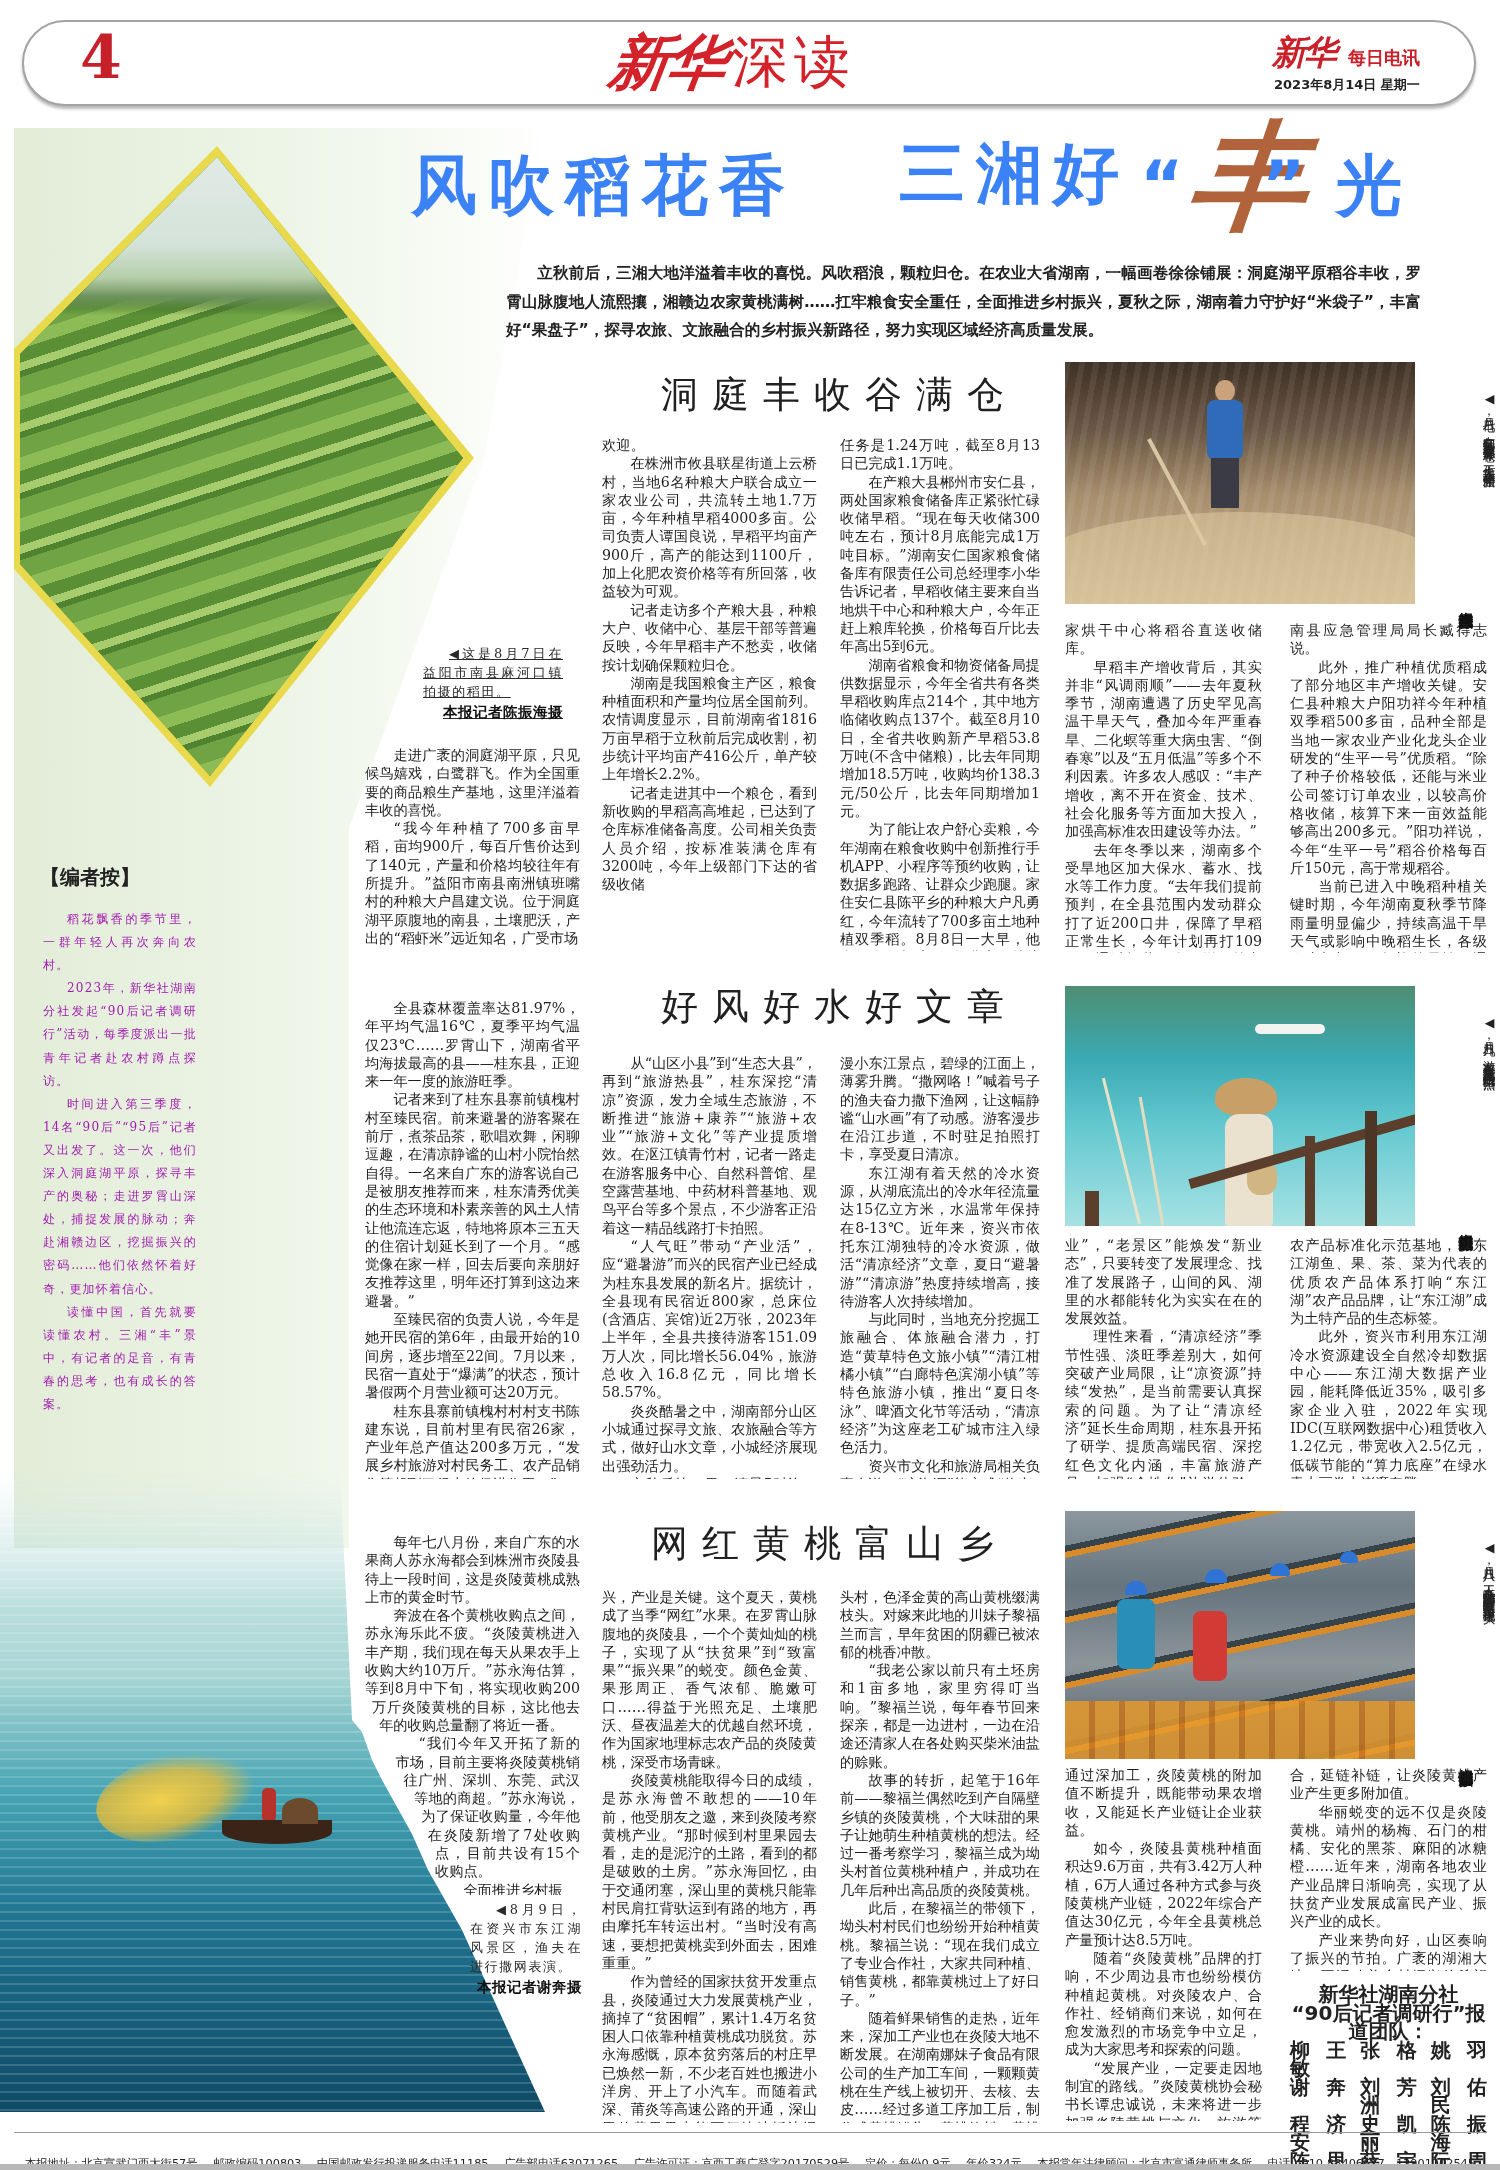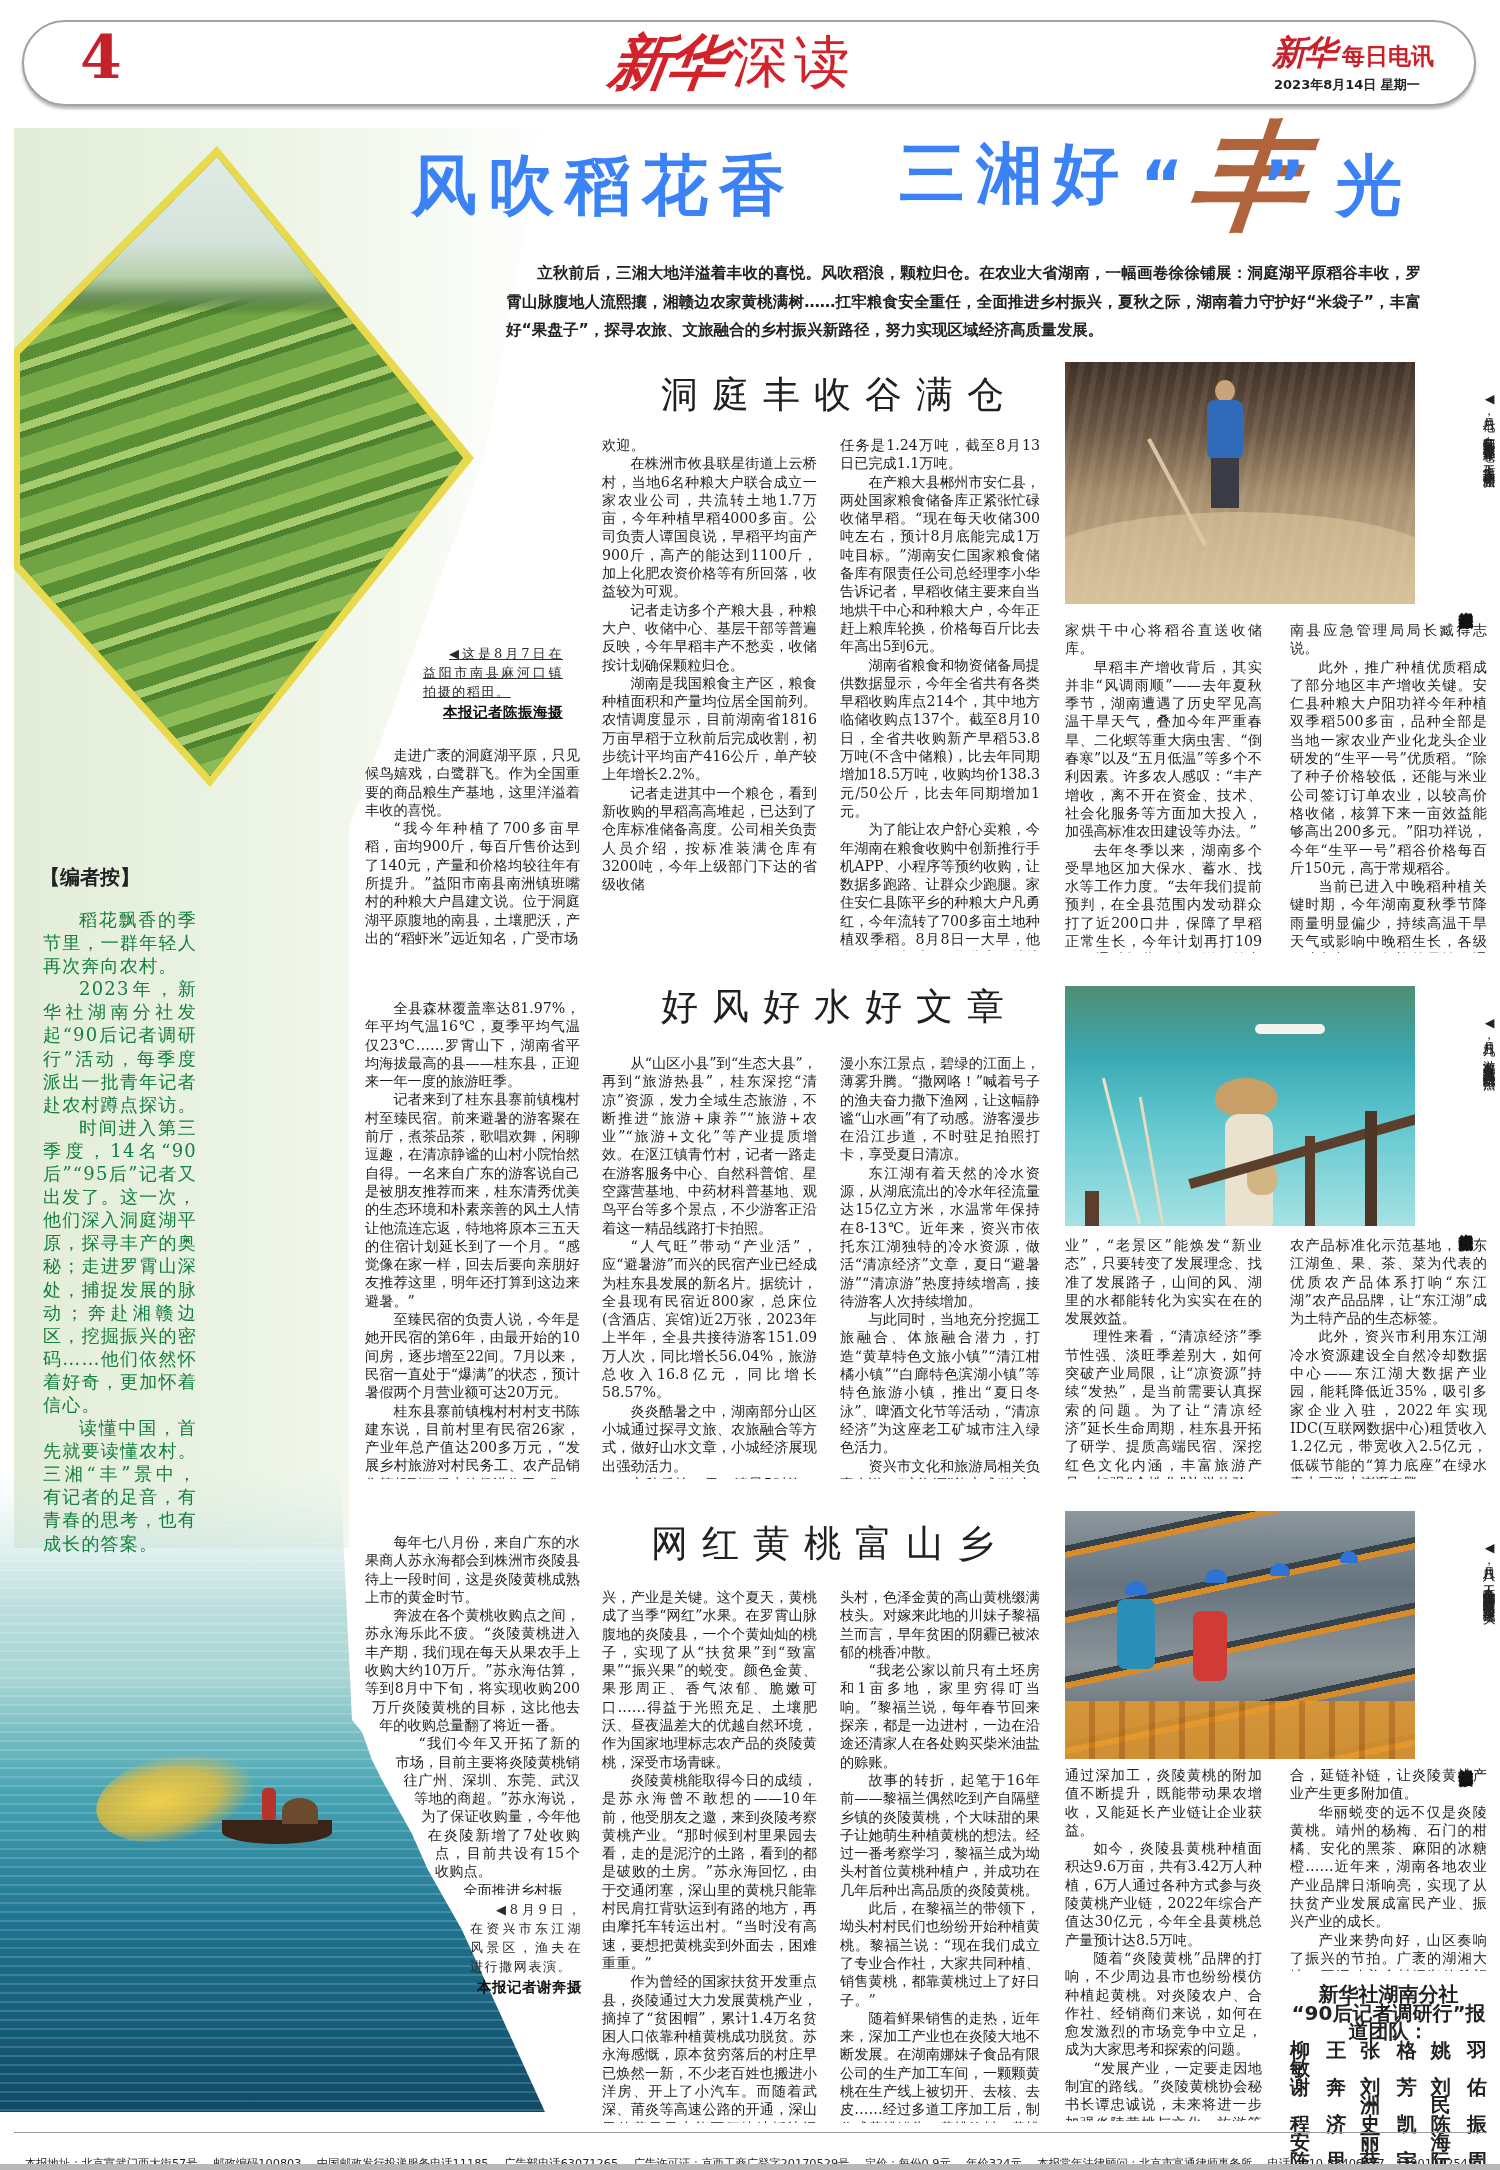--- a/index.html
+++ b/index.html
@@ -13,21 +13,21 @@
   .header-box { left: 22px; top: 20px; width: 1454px; height: 86px; border: 2px solid #a3a3a3;
                 border-radius: 44px; box-shadow: 0 3px 3px rgba(0,0,0,0.28); background: #fff; }
   .page-num { left: 80px; top: 24px; font-family: "DejaVu Serif", serif; font-weight: bold;
               font-size: 60px; line-height: 66px; color: #c6202b; }
   .col-title { left: 610px; top: 24px; height: 78px; display: flex; align-items: center; color: #d3222a; }
   .col-title .brand { font-family: "DejaVu Serif", serif; font-style: italic; font-weight: bold;
                       font-size: 60px; letter-spacing: -4px; transform: skewX(-8deg); }
   .col-title .name { font-family: "DejaVu Sans", sans-serif; font-size: 56px; letter-spacing: 6px; margin-left: 10px; }
   .paper { left: 1272px; top: 30px; display: flex; align-items: baseline; color: #c9202a; }
   .paper .brand { font-family: "DejaVu Serif", serif; font-style: italic; font-weight: bold; font-size: 34px; letter-spacing: -3px; }
-  .paper .name { font-family: Liberation Serif, serif; font-weight: bold; font-size: 23px; margin-left: 8px; }
+  .paper .name { font-family: Liberation Serif, serif; font-weight: bold; font-size: 18px; margin-left: 14px; }
   .date { left: 1274px; top: 76px; font-family: "DejaVu Sans", sans-serif; font-weight: bold;
           font-size: 13px; color: #222; white-space: nowrap; }
 
   
   .pale-panel { left: 14px; top: 128px; width: 540px; height: 1420px;
                 background: linear-gradient(90deg, #e2edd8 0%, #ecf4e5 45%, #f6faf2 75%, rgba(255,255,255,0) 100%);
                 clip-path: polygon(0 0, 530px 0, 470px 330px, 335px 700px, 335px 1420px, 0 1420px); }
 
   
   .hl { font-family: "DejaVu Sans", "Liberation Sans", sans-serif; font-weight: 900; font-size: 66px;
@@ -48,22 +48,22 @@
   .col p.cont { text-indent: 0; }
   .w15 { width: 215px; }
   .w14 { width: 200px; }
   .w14r { width: 197px; }
 
   .wrap-float { float: left; width: 72px; height: 360px;
     shape-outside: polygon(0 0, 0 180px, 6px 180px, 12px 198px, 24px 216px, 29px 234px, 36px 252px, 47px 270px, 55px 288px, 60px 306px, 70px 324px, 70px 360px, 0 360px); }
 
   
   .ed-label { left: 40px; top: 864px; font-family: "DejaVu Sans", sans-serif; font-weight: bold; font-size: 20px; color: #222; }
-  .ed-body { left: 43px; top: 908px; width: 154px; font-size: 18px; line-height: 23.1px; letter-spacing: 1.2px;
-             color: #15803d; text-align: justify; }
+  .ed-body { left: 43px; top: 908px; width: 154px; font-size: 12px; line-height: 23.1px; letter-spacing: 1.2px;
+             color: #a21caf; text-align: justify; }
   .ed-body p { text-indent: 2em; }
 
   
   .hcap { font-size: 13px; line-height: 19px; letter-spacing: 1.6px; color: #2a2a2a; text-align: justify; }
   .hcap p { text-indent: 2em; }
   .hcap .credit { display: block; text-align: right; text-indent: 0; font-family: "DejaVu Sans", sans-serif;
                   font-weight: bold; font-size: 14.5px; letter-spacing: 0.5px; color: #111; margin-top: 2px; }
   .vcap { position: absolute; display: flex; flex-direction: row-reverse; gap: 3px; }
   .vcap .vtext { writing-mode: vertical-rl; height: 100%; font-size: 12.6px; letter-spacing: 1.2px; line-height: 21px;
                  text-indent: 2em; color: #222; text-align: justify; }

